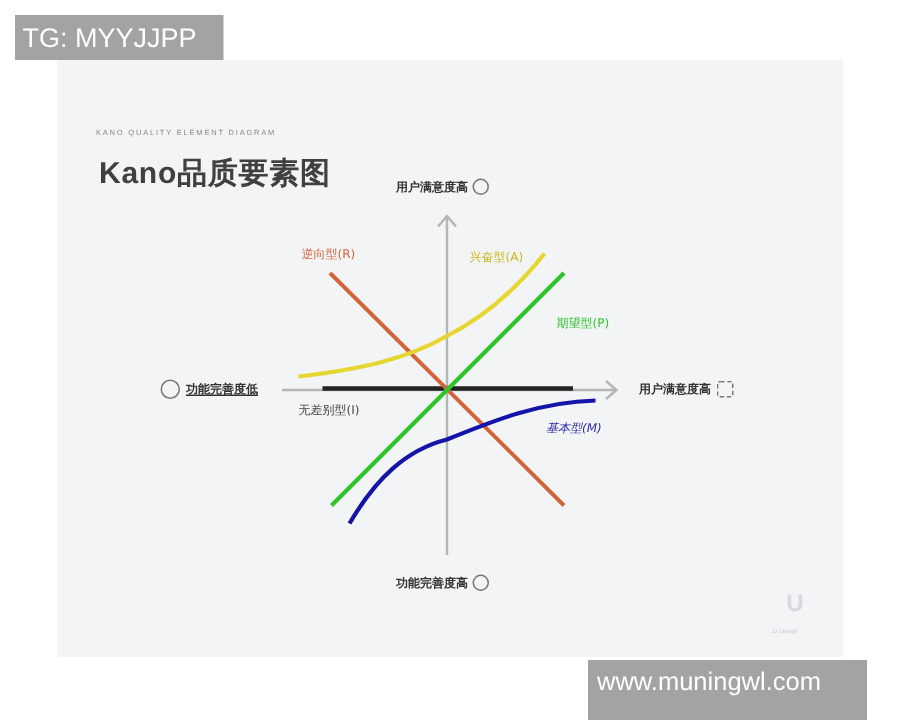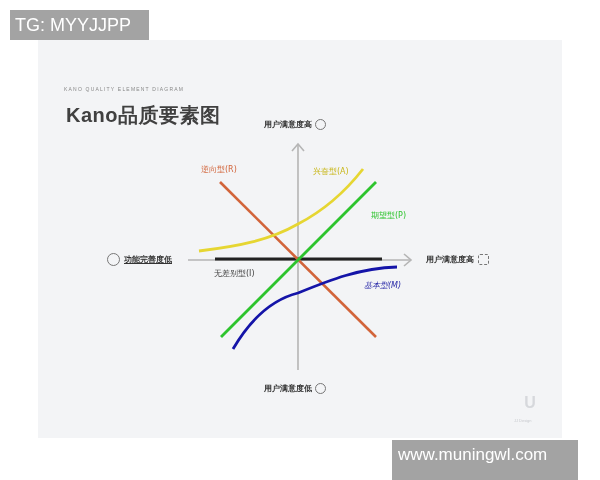--- a/index.html
+++ b/index.html
@@ -74,31 +74,31 @@
   <path d="M220,182 L376,337" stroke="#d2643a" stroke-width="2.6" fill="none"></path>
   <path d="M221,337 L376,182" stroke="#2ec42e" stroke-width="2.8" fill="none"></path>
   <path d="M199,251 C240,246 270,240 298,224 C325,210 345,192 363,169" stroke="#e6d632" stroke-width="2.8" fill="none"></path>
   <path d="M233,349 C250,320 270,300 298,293 C330,280 360,268 397,267" stroke="#1414a8" stroke-width="2.8" fill="none"></path>
 </svg>
 
 <div class="label axis-label" style="left:264px; top:119px;">
   <span>用户满意度高</span><span class="face"></span>
 </div>
 <div class="label axis-label" style="left:264px; top:383px;">
-  <span>用户满意度低</span><span class="face"></span>
+  <span>功能完善度高</span><span class="face"></span>
 </div>
 <div class="label axis-label" style="left:107px; top:253px;text-decoration:underline;">
   <span class="face face-plain"></span><span>功能完善度低</span>
 </div>
 <div class="label axis-label" style="left:426px; top:254px;">
   <span>用户满意度高</span><span class="frame-icon"></span>
 </div>
 
 <div class="label" style="left:201px; top:164px; color:#d2643a;">逆向型(R)</div>
 <div class="label" style="left:313px; top:166px; color:#c9b71a;">兴奋型(A)</div>
 <div class="label" style="left:371px; top:198px; color:#2ec42e;margin-top:12px;">期望型(P)</div>
-<div class="label" style="left:214px; top:268px; color:#444;">无差别型(I)</div>
+<div class="label" style="left:199px; top:268px; color:#444;">无差别型(I)</div>
 <div class="label" style="left:364px; top:280px; color:#2a2aa8;font-style:italic;">基本型(M)</div>
 
 <div class="logo">U</div>
 <div class="logo-sub">JJ Design</div>
 
 <div class="watermark-bottom">www.muningwl.com</div>
 
 </body></html>

